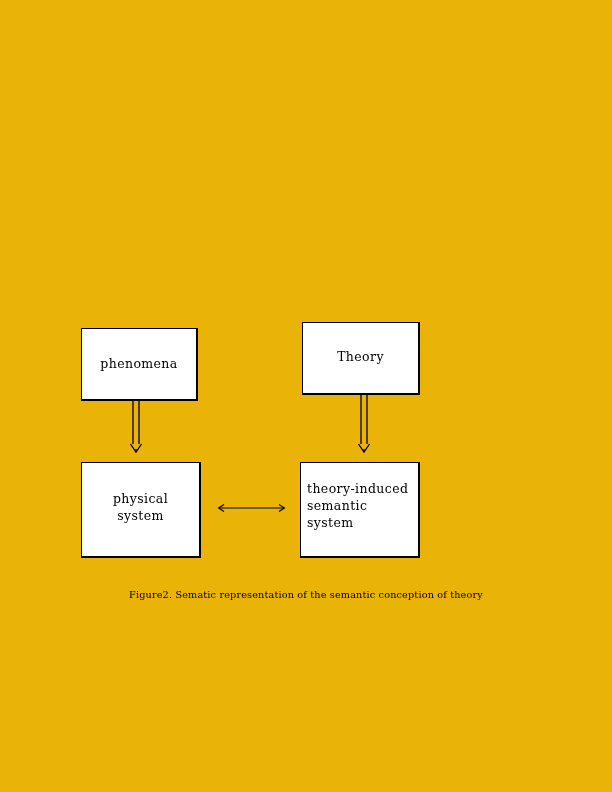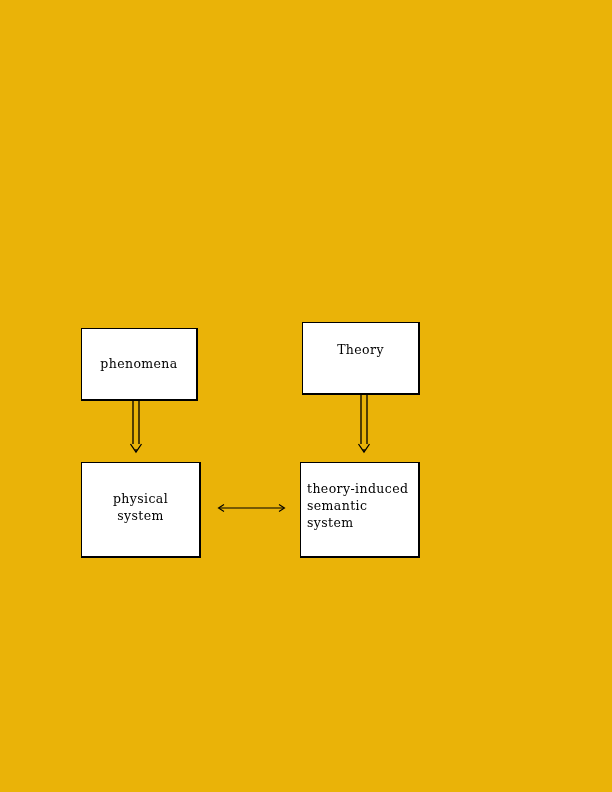--- a/index.html
+++ b/index.html
@@ -57,21 +57,21 @@
   
   #box-theory {
     left: 302px;
     top: 322px;
     width: 118px;
     height: 73px;
   }
   #box-theory .boxtext {
     left: 0;
     right: 0;
-    top: 18px;
+    top: 25px;
     text-align: center;
   }
 
   
   #box-physical-system {
     left: 81px;
     top: 462px;
     width: 120px;
     height: 96px;
   }
@@ -174,14 +174,15 @@
   </svg>
 
   <svg class="arrow-svg" id="arrow-systems-link" viewBox="0 0 74 16">
     <line x1="5" y1="8" x2="70" y2="8" stroke="#000" stroke-width="1.1"></line>
 
     <polyline points="10,4.5 4.5,8 10,11.5" fill="none" stroke="#000" stroke-width="1.1" stroke-linejoin="miter"></polyline>
 
     <polyline points="65,4.5 70.5,8 65,11.5" fill="none" stroke="#000" stroke-width="1.1" stroke-linejoin="miter"></polyline>
   </svg>
 
+  <div id="figure-caption">Figure2.  Sematic representation of the semantic conception of theory</div>
 
 </div>
 
 </body></html>

